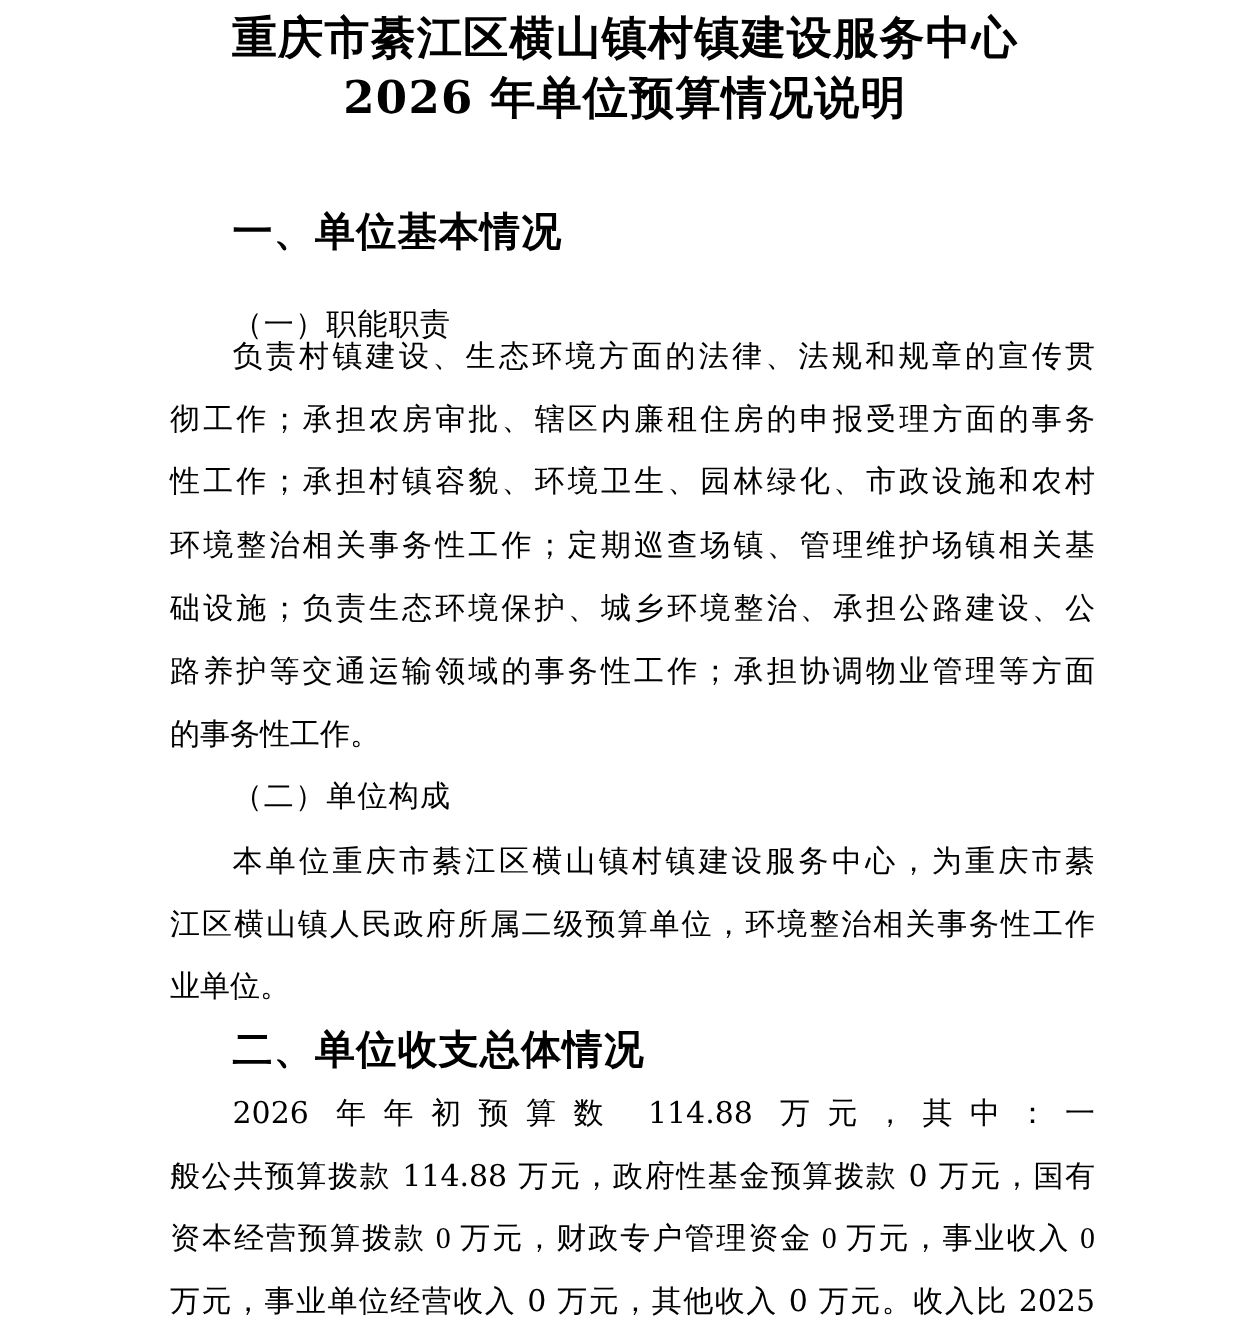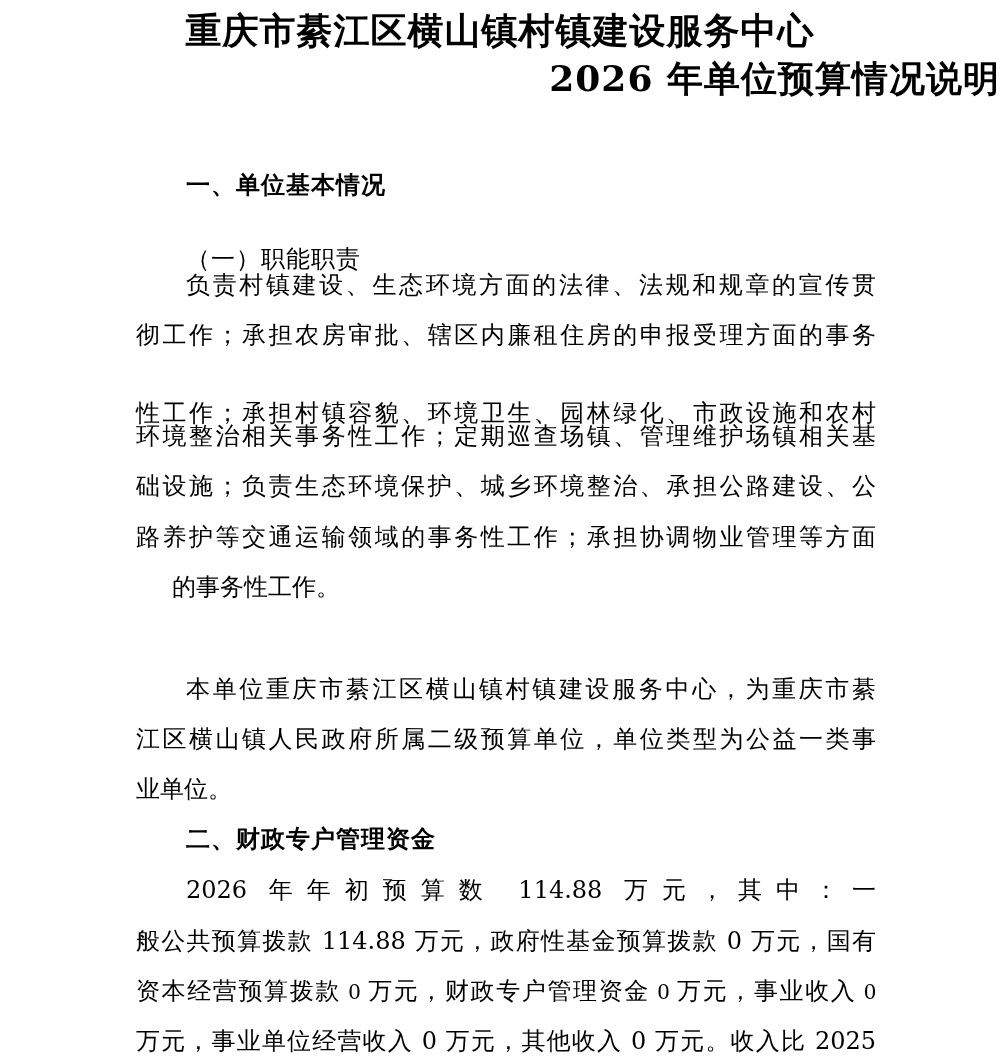--- a/index.html
+++ b/index.html
@@ -30,21 +30,21 @@
     width: 1000px;
     text-align: center;
     font-family: "DejaVu Serif", "Liberation Serif", serif;
     font-weight: bold;
     font-size: 36px;
     line-height: 44px;
     letter-spacing: 1px;
     white-space: nowrap;
   }
   .title.l1 { top: 8px; }
-  .title.l2 { top: 56px; text-align: right; }
+  .title.l2 { top: 56px; }
 
   .line {
     position: absolute;
     left: 136px;
     width: 740px;
     height: 34px;
     line-height: 34px;
     font-size: 24px;
     white-space: nowrap;
     text-align: justify;
@@ -52,21 +52,21 @@
     font-family: "DejaVu Serif", "Liberation Serif", serif;
   }
   .line.indent { left: 186px; width: 690px; }
   .line.last { text-align-last: left; }
 
   .h1 {
     position: absolute;
     left: 186px;
     font-family: "DejaVu Sans", "Liberation Sans", sans-serif;
     font-weight: bold;
-    font-size: 24px;
+    font-size: 32px;
     line-height: 34px;
     white-space: nowrap;
     letter-spacing: 1px;
   }
   .h2 {
     position: absolute;
     left: 186px;
     font-family: "DejaVu Serif", "Liberation Serif", serif;
     font-size: 24px;
     line-height: 34px;
@@ -84,32 +84,33 @@
 
   <div class="title l1">重庆市綦江区横山镇村镇建设服务中心</div>
   <div class="title l2">2026 年单位预算情况说明</div>
 
   <div class="h1" style="top:168px;">一、单位基本情况</div>
 
   <div class="h2" style="top:219px;margin-top:23px;">（一）职能职责</div>
 
   <div class="line indent" style="top:268px;">负责村镇建设、生态环境方面的法律、法规和规章的宣传贯</div>
   <div class="line" style="top:318px;">彻工作；承担农房审批、辖区内廉租住房的申报受理方面的事务</div>
-  <div class="line" style="top:368px;margin-top:28px;">性工作；承担村镇容貌、环境卫生、园林绿化、市政设施和农村</div>
+  <div class="line" style="top:368px;">性工作；承担村镇容貌、环境卫生、园林绿化、市政设施和农村</div>
   <div class="line" style="top:419px;">环境整治相关事务性工作；定期巡查场镇、管理维护场镇相关基</div>
   <div class="line" style="top:469px;">础设施；负责生态环境保护、城乡环境整治、承担公路建设、公</div>
   <div class="line" style="top:520px;">路养护等交通运输领域的事务性工作；承担协调物业管理等方面</div>
-  <div class="line last" style="top:570px;margin-left:36px;">的事务性工作。</div>
+  <div class="line last" style="top:570px;">的事务性工作。</div>
 
+  <div class="h2" style="top:620px;">（二）单位构成</div>
 
   <div class="line indent" style="top:672px;">本单位重庆市綦江区横山镇村镇建设服务中心，为重庆市綦</div>
-  <div class="line" style="top:722px;">江区横山镇人民政府所属二级预算单位，单位类型为公益一类事</div>
+  <div class="line" style="top:722px;">江区横山镇人民政府所属二级预算单位，环境整治相关事务性工作</div>
   <div class="line last" style="top:772px;">业单位。</div>
 
-  <div class="h1" style="top:822px;">二、财政专户管理资金</div>
+  <div class="h1" style="top:822px;">二、单位收支总体情况</div>
 
   <div class="line indent" style="top:873px; display:flex; justify-content:space-between; text-align:left;">
     <span style="flex:1; text-align:justify; text-align-last:justify; white-space:nowrap;">2026 年年初预算数 114.88 万元，其中：一</span>
   </div>
   <div class="line" style="top:924px;">般公共预算拨款 114.88 万元，政府性基金预算拨款 0 万元，国有</div>
   <div class="line" style="top:974px;font-family:Liberation Serif, serif;">资本经营预算拨款 0 万元，财政专户管理资金 0 万元，事业收入 0</div>
   <div class="line" style="top:1024px;">万元，事业单位经营收入 0 万元，其他收入 0 万元。收入比 2025</div>
 
 </div>
 

